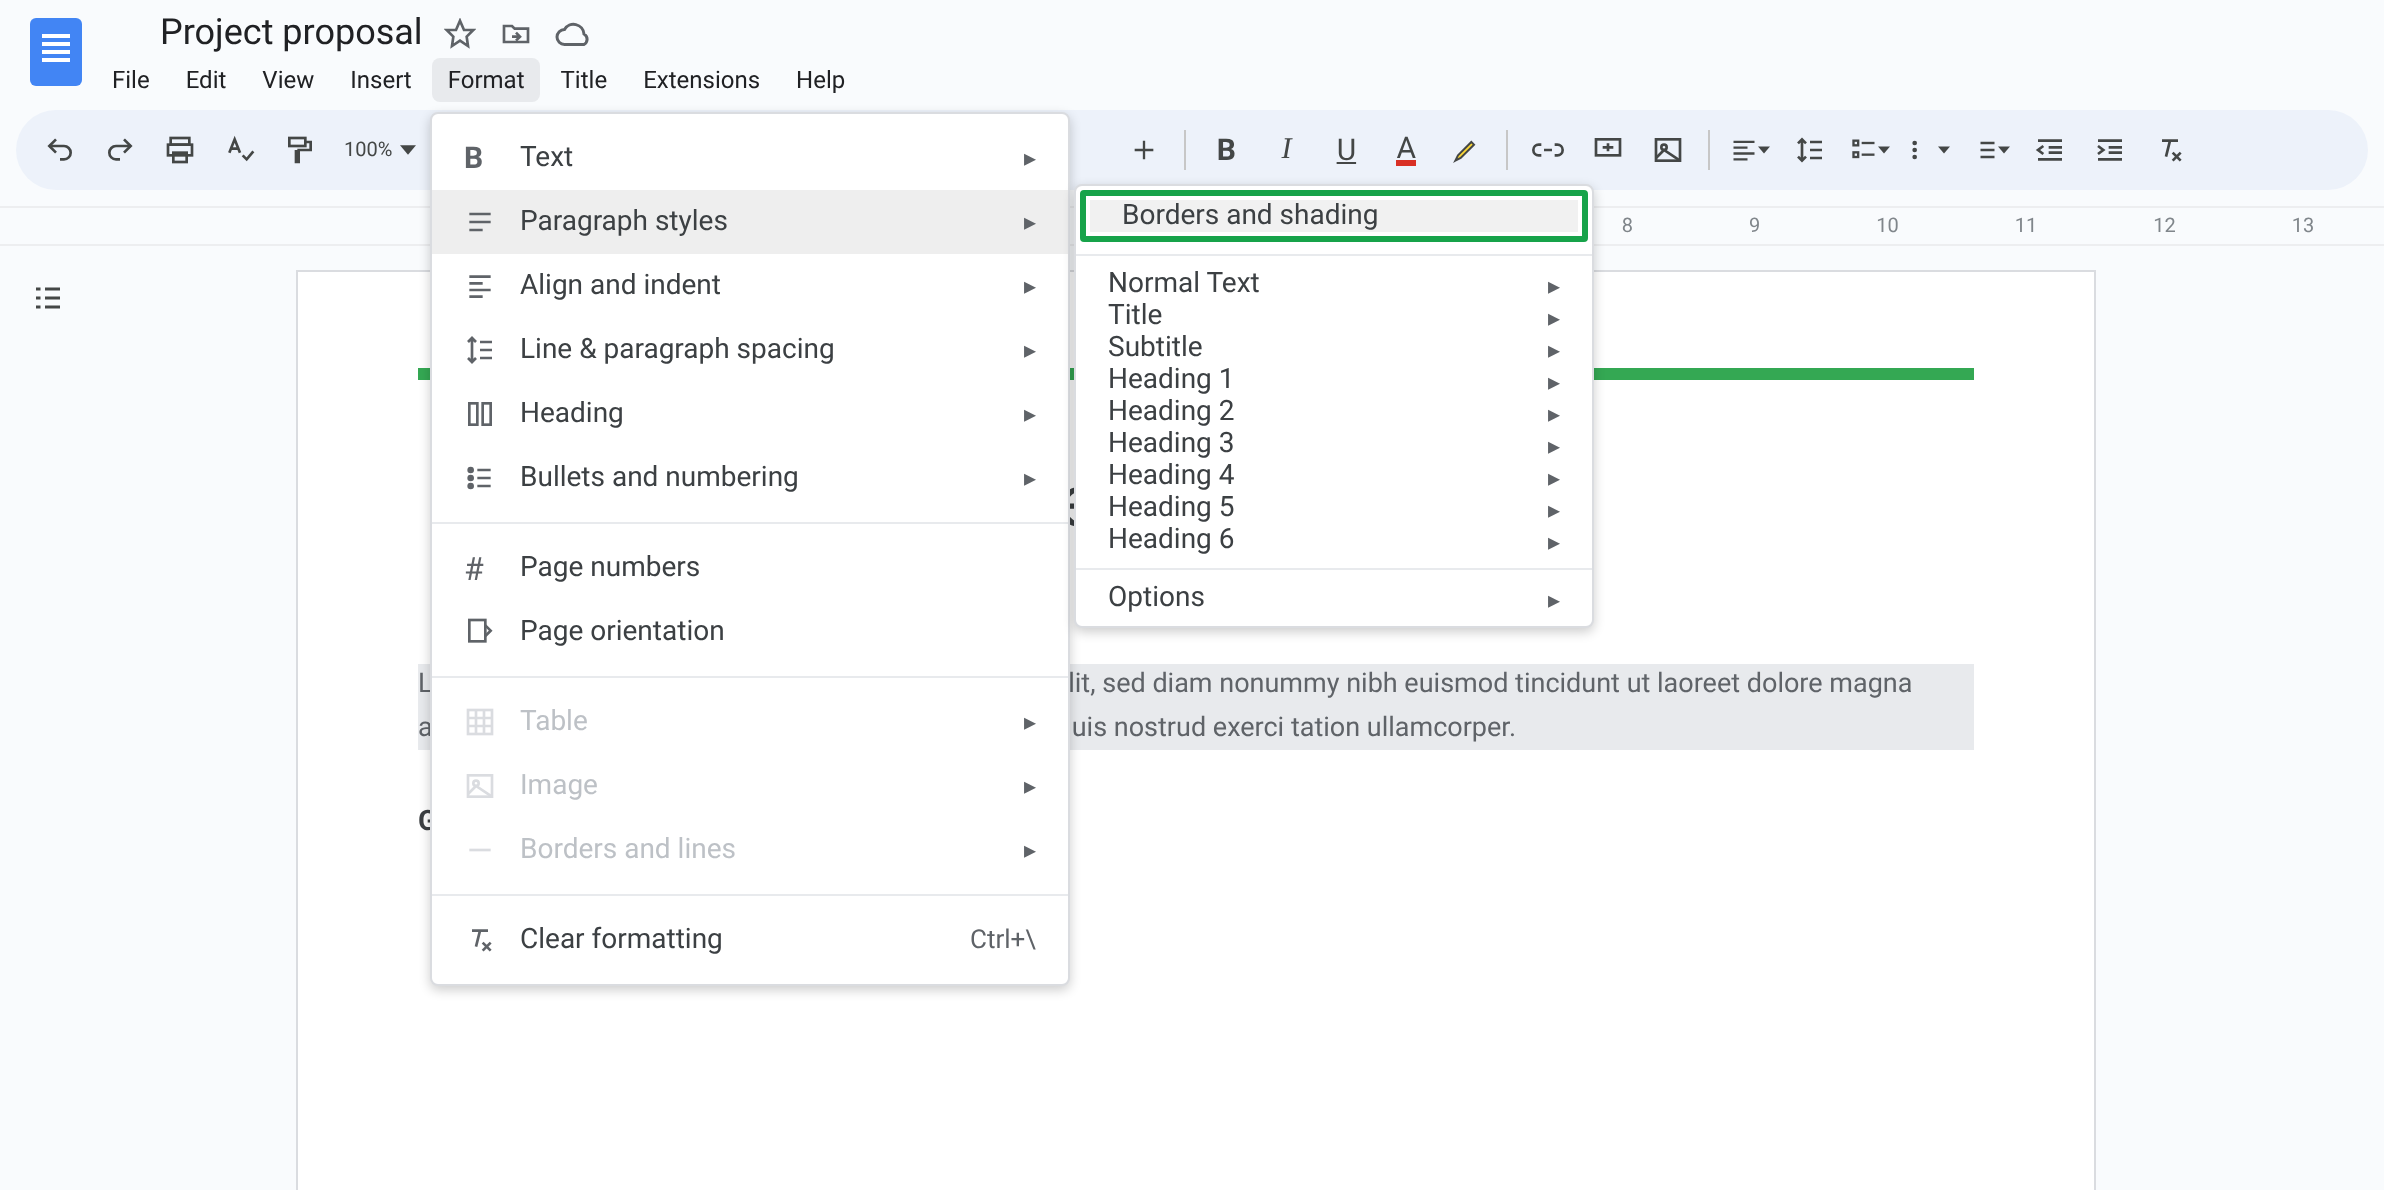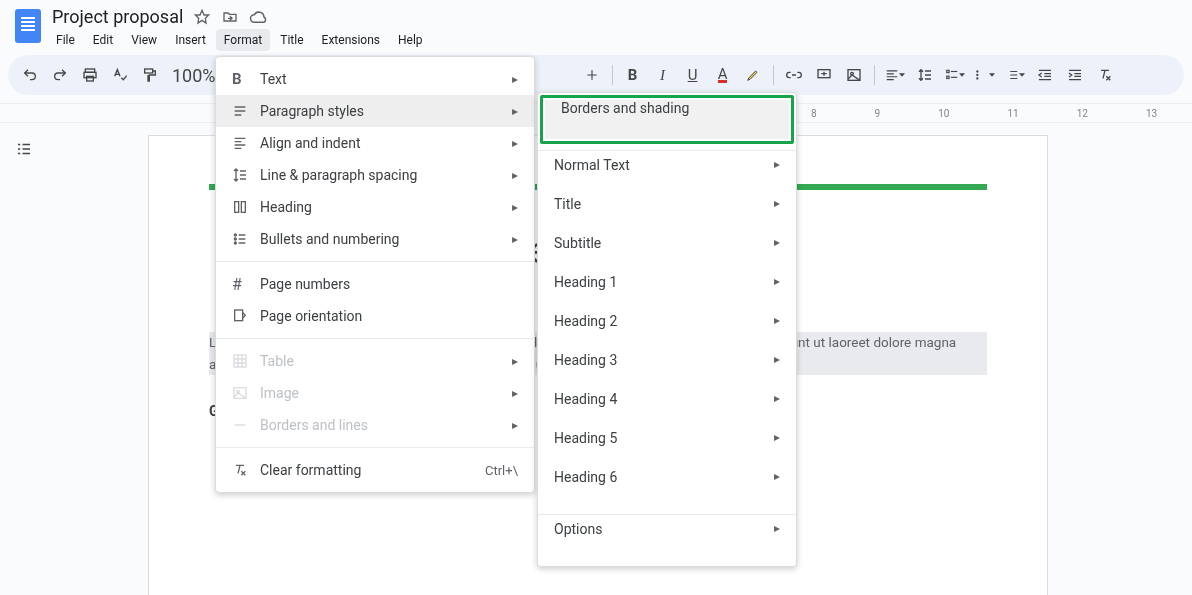--- a/index.html
+++ b/index.html
@@ -3,32 +3,32 @@
 <meta charset="utf-8">
 <style>
   * { box-sizing: border-box; }
   html, body { margin:0; padding:0; font-family: "Google Sans", Roboto, Arial, sans-serif; font-size:14px; color:#3c4043; background:#f9fbfd; }
   
   .titlebar { display:flex; align-items:flex-start; padding:6px 8px 0 8px; }
   .app-icon { width:40px; height:40px; display:flex; align-items:center; justify-content:center; }
   .doc-icon { width:26px; height:34px; background:#4285f4; border-radius:3px; position:relative; }
   .doc-icon::before { content:""; position:absolute; left:6px; right:6px; top:8px; height:2px; background:#fff; box-shadow:0 4px 0 #fff, 0 8px 0 #fff, 0 12px 0 #fff; }
   .title-area { display:flex; flex-direction:column; }
-  .title-row { display:flex; align-items:center; gap:10px; padding-left:4px; }
+  .title-row { display:flex; align-items:center; gap:10px; padding-left:4px;margin-left:28px; }
   .doc-title { font-size:18px; color:#202124; }
   .star-icon, .folder-icon, .cloud-icon { width:18px; height:18px; color:#5f6368; display:flex; align-items:center; justify-content:center; }
   .menu-row { display:flex; gap:2px; padding-top:2px; }
   .menu-item { padding:4px 8px; border-radius:4px; font-size:12px; color:#202124; cursor:pointer; }
   .menu-item.active { background:#e8eaed; }
   
   .toolbar-wrap { padding:4px 8px 8px 8px; }
   .toolbar { display:flex; align-items:center; gap:2px; background:#edf2fa; border-radius:24px; padding:4px 8px; height:40px; }
   .tb-btn { width:28px; height:28px; display:flex; align-items:center; justify-content:center; border-radius:4px; color:#444746; cursor:pointer; }
   .tb-sep { width:1px; height:20px; background:#c7c7c7; margin:0 4px; }
-  .zoom { font-size:18px; color:#444746; padding:0 6px; display:flex; align-items:center; gap:4px; }
+  .zoom { font-size:10px; color:#444746; padding:0 6px; display:flex; align-items:center; gap:4px; }
   .gap { flex:0 0 340px; }
   
   .ruler-strip { height:20px; background:#f9fbfd; border-top:1px solid #edeef0; border-bottom:1px solid #edeef0; position:relative; padding-left:520px; }
   .ruler-nums { position:absolute; left:620px; right:0; top:0; display:flex; gap:58px; font-size:10px; color:#80868b; align-items:center; height:100%; }
   
   .workspace { display:flex; }
   .left-rail { width:48px; display:flex; justify-content:center; padding-top:12px; }
   .page-col { flex:1; position:relative; }
   .page { margin:12px 0 0 100px; width:900px; min-height:520px; background:#fff; border:1px solid #dadce0; padding:48px 60px; position:relative; }
   .greenbar-page { height:6px; background:#34a853; margin-bottom:30px; }
@@ -40,21 +40,21 @@
   .dd-item { display:flex; align-items:center; padding:0 16px 0 16px; height:32px; cursor:pointer; position:relative; }
   .dd-item .ico { width:28px; display:flex; align-items:center; color:#5f6368; }
   .dd-item.hover { background:#eeeeee; }
   .dd-item .chev { margin-left:auto; font-size:12px; color:#5f6368; }
   .dd-item.dis { color:#bdc1c6; }
   .dd-item.dis .ico { color:#dadce0; }
   .dd-sep { height:1px; background:#e8eaed; margin:6px 0; }
   .dd-item .kbd { margin-left:auto; color:#5f6368; font-size:13px; }
   .submenu { position:absolute; top:92px; left:537px; width:260px; background:#fff; border-radius:4px; box-shadow:0 2px 6px rgba(0,0,0,0.2); border:1px solid #dadce0; z-index:21; padding:0 0 6px 0; font-size:14px; }
   .sm-highlight { border:3px solid #17a34a; padding:2px; margin:2px; border-radius:2px; }
-  .sm-item { display:flex; align-items:flex-start; padding:0 16px; height:39px; cursor:pointer; position:relative; }
+  .sm-item { display:flex; align-items:flex-end; padding:0 16px; height:16px; cursor:pointer; position:relative; }
   .sm-item.hover { background:#f1f1f1; }
   .sm-item .chev { margin-left:auto; font-size:12px; color:#5f6368; }
   .sm-sep { height:1px; background:#e8eaed; margin:6px 0; }
   svg { display:block; }
 </style>
 </head>
 <body>
 
 <div class="titlebar">
   <div class="app-icon">

